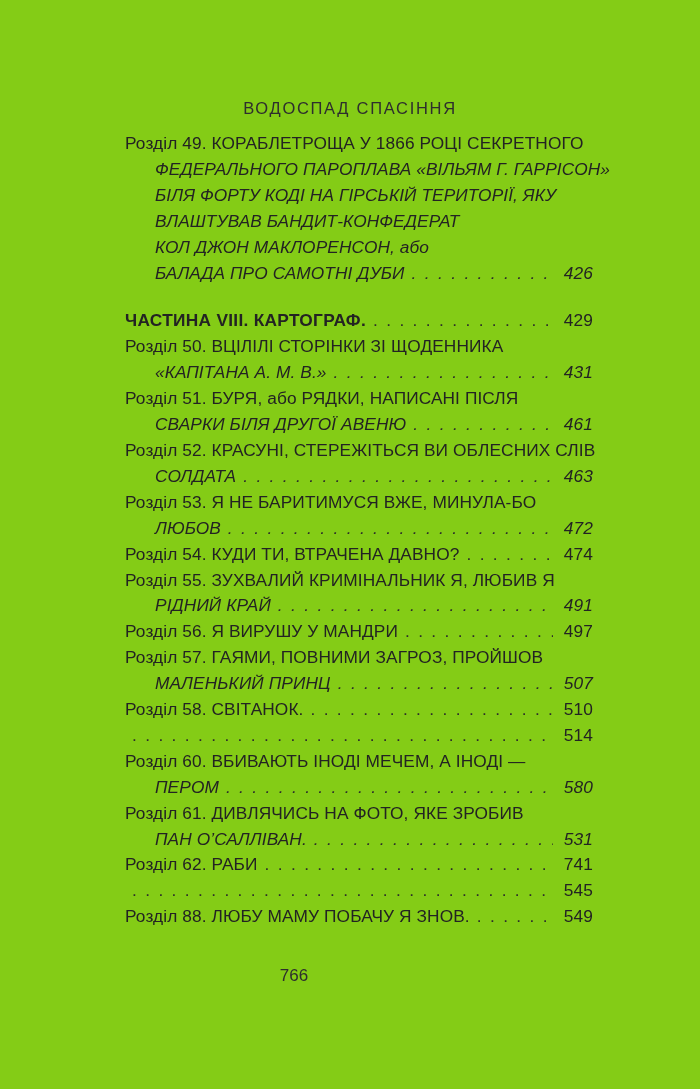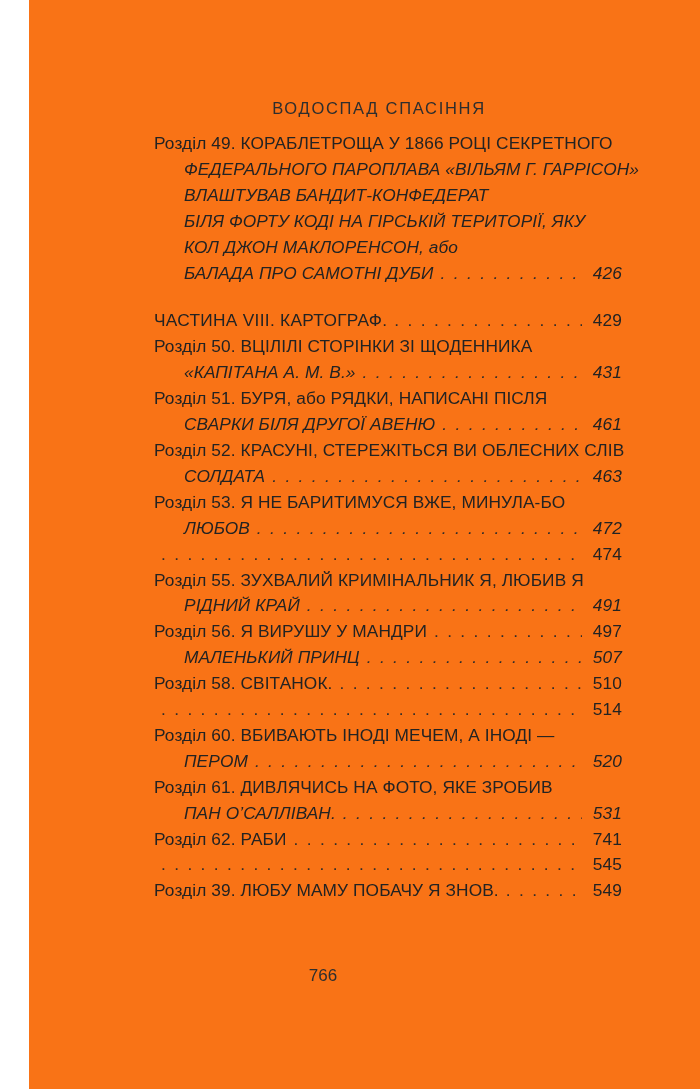--- a/index.html
+++ b/index.html
@@ -11,22 +11,21 @@
     width: 700px;
     height: 1089px;
     font-family: "Liberation Sans", sans-serif;
     color: #232323;
     position: relative;
     overflow: hidden;
   }
   .page {
     position: absolute;
     inset: 0;
-    background: #f97316;
-    margin-left: 29px;
+    background: #84cc16;
   }
   .running-header {
     position: absolute;
     top: 99px;
     left: 0;
     width: 700px;
     text-align: center;
     font-size: 16.5px;
     letter-spacing: 1.7px;
     color: #2e2e2e;
@@ -37,21 +36,21 @@
     left: 125px;
     width: 468px;
     font-size: 17.3px;
     line-height: 25.9px;
     letter-spacing: 0.1px;
   }
   .entry.part {
     margin-top: 22px;
   }
   .entry.part .ltext {
-    font-weight: normal;
+    font-weight: bold;
     letter-spacing: 0.3px;
   }
   .line {
     white-space: nowrap;
   }
   .line.cont {
     padding-left: 30px;
     font-style: italic;
   }
   .line.last {
@@ -89,22 +88,22 @@
 </head>
 <body>
 
 <div class="page">
   <div class="running-header">ВОДОСПАД СПАСІННЯ</div>
 
   <div class="toc">
       <div class="entry">
         <div class="line"><span class="ltext">Розділ 49. КОРАБЛЕТРОЩА У 1866 РОЦІ СЕКРЕТНОГО</span></div>
         <div class="line cont"><span class="ltext">ФЕДЕРАЛЬНОГО ПАРОПЛАВА «ВІЛЬЯМ Г. ГАРРІСОН»</span></div>
+        <div class="line cont"><span class="ltext">БІЛЯ ФОРТУ КОДІ НА ГІРСЬКІЙ ТЕРИТОРІЇ, ЯКУ</span></div>
         <div class="line cont"><span class="ltext">ВЛАШТУВАВ БАНДИТ-КОНФЕДЕРАТ</span></div>
-        <div class="line cont"><span class="ltext">БІЛЯ ФОРТУ КОДІ НА ГІРСЬКІЙ ТЕРИТОРІЇ, ЯКУ</span></div>
         <div class="line cont"><span class="ltext">КОЛ ДЖОН МАКЛОРЕНСОН, або</span></div>
         <div class="line cont last">
           <span class="ltext">БАЛАДА ПРО САМОТНІ ДУБИ</span>
           <span class="leader">. . . . . . . . . . . . . . . . . . . . . . . . . . . . . . . . . . . . . . . . . . . . . . . . . . . . . . . . . . . . </span>
           <span class="pagenum">426</span>
         </div>
       </div>
       <div class="entry part">
         <div class="line last">
           <span class="ltext">ЧАСТИНА VIII. КАРТОГРАФ.</span>
@@ -139,40 +138,42 @@
       <div class="entry">
         <div class="line"><span class="ltext">Розділ 53. Я НЕ БАРИТИМУСЯ ВЖЕ, МИНУЛА-БО</span></div>
         <div class="line cont last">
           <span class="ltext">ЛЮБОВ</span>
           <span class="leader">. . . . . . . . . . . . . . . . . . . . . . . . . . . . . . . . . . . . . . . . . . . . . . . . . . . . . . . . . . . . </span>
           <span class="pagenum">472</span>
         </div>
       </div>
       <div class="entry">
         <div class="line last">
+          <span class="ltext">Розділ 54. КУДИ ТИ, ВТРАЧЕНА ДАВНО?</span>
           <span class="leader">. . . . . . . . . . . . . . . . . . . . . . . . . . . . . . . . . . . . . . . . . . . . . . . . . . . . . . . . . . . . </span>
           <span class="pagenum">474</span>
         </div>
       </div>
       <div class="entry">
         <div class="line"><span class="ltext">Розділ 55. ЗУХВАЛИЙ КРИМІНАЛЬНИК Я, ЛЮБИВ Я</span></div>
         <div class="line cont last">
           <span class="ltext">РІДНИЙ КРАЙ</span>
           <span class="leader">. . . . . . . . . . . . . . . . . . . . . . . . . . . . . . . . . . . . . . . . . . . . . . . . . . . . . . . . . . . . </span>
           <span class="pagenum">491</span>
         </div>
       </div>
       <div class="entry">
         <div class="line last">
           <span class="ltext">Розділ 56. Я ВИРУШУ У МАНДРИ</span>
           <span class="leader">. . . . . . . . . . . . . . . . . . . . . . . . . . . . . . . . . . . . . . . . . . . . . . . . . . . . . . . . . . . . </span>
           <span class="pagenum">497</span>
         </div>
       </div>
       <div class="entry">
+        <div class="line"><span class="ltext">Розділ 57. ГАЯМИ, ПОВНИМИ ЗАГРОЗ, ПРОЙШОВ</span></div>
         <div class="line cont last">
           <span class="ltext">МАЛЕНЬКИЙ ПРИНЦ</span>
           <span class="leader">. . . . . . . . . . . . . . . . . . . . . . . . . . . . . . . . . . . . . . . . . . . . . . . . . . . . . . . . . . . . </span>
           <span class="pagenum">507</span>
         </div>
       </div>
       <div class="entry">
         <div class="line last">
           <span class="ltext">Розділ 58. СВІТАНОК.</span>
           <span class="leader">. . . . . . . . . . . . . . . . . . . . . . . . . . . . . . . . . . . . . . . . . . . . . . . . . . . . . . . . . . . . </span>
@@ -183,21 +184,21 @@
         <div class="line last">
           <span class="leader">. . . . . . . . . . . . . . . . . . . . . . . . . . . . . . . . . . . . . . . . . . . . . . . . . . . . . . . . . . . . </span>
           <span class="pagenum">514</span>
         </div>
       </div>
       <div class="entry">
         <div class="line"><span class="ltext">Розділ 60. ВБИВАЮТЬ ІНОДІ МЕЧЕМ, А ІНОДІ —</span></div>
         <div class="line cont last">
           <span class="ltext">ПЕРОМ</span>
           <span class="leader">. . . . . . . . . . . . . . . . . . . . . . . . . . . . . . . . . . . . . . . . . . . . . . . . . . . . . . . . . . . . </span>
-          <span class="pagenum">520</span>
+          <span class="pagenum">580</span>
         </div>
       </div>
       <div class="entry">
         <div class="line"><span class="ltext">Розділ 61. ДИВЛЯЧИСЬ НА ФОТО, ЯКЕ ЗРОБИВ</span></div>
         <div class="line cont last">
           <span class="ltext">ПАН О’САЛЛІВАН.</span>
           <span class="leader">. . . . . . . . . . . . . . . . . . . . . . . . . . . . . . . . . . . . . . . . . . . . . . . . . . . . . . . . . . . . </span>
           <span class="pagenum">531</span>
         </div>
       </div>
@@ -209,21 +210,21 @@
         </div>
       </div>
       <div class="entry">
         <div class="line last">
           <span class="leader">. . . . . . . . . . . . . . . . . . . . . . . . . . . . . . . . . . . . . . . . . . . . . . . . . . . . . . . . . . . . </span>
           <span class="pagenum">545</span>
         </div>
       </div>
       <div class="entry">
         <div class="line last">
-          <span class="ltext">Розділ 39. ЛЮБУ МАМУ ПОБАЧУ Я ЗНОВ.</span>
+          <span class="ltext">Розділ 88. ЛЮБУ МАМУ ПОБАЧУ Я ЗНОВ.</span>
           <span class="leader">. . . . . . . . . . . . . . . . . . . . . . . . . . . . . . . . . . . . . . . . . . . . . . . . . . . . . . . . . . . . </span>
           <span class="pagenum">549</span>
         </div>
       </div>
     </div>
 
   <div class="footer">766</div>
 </div>
 
 </body></html>

